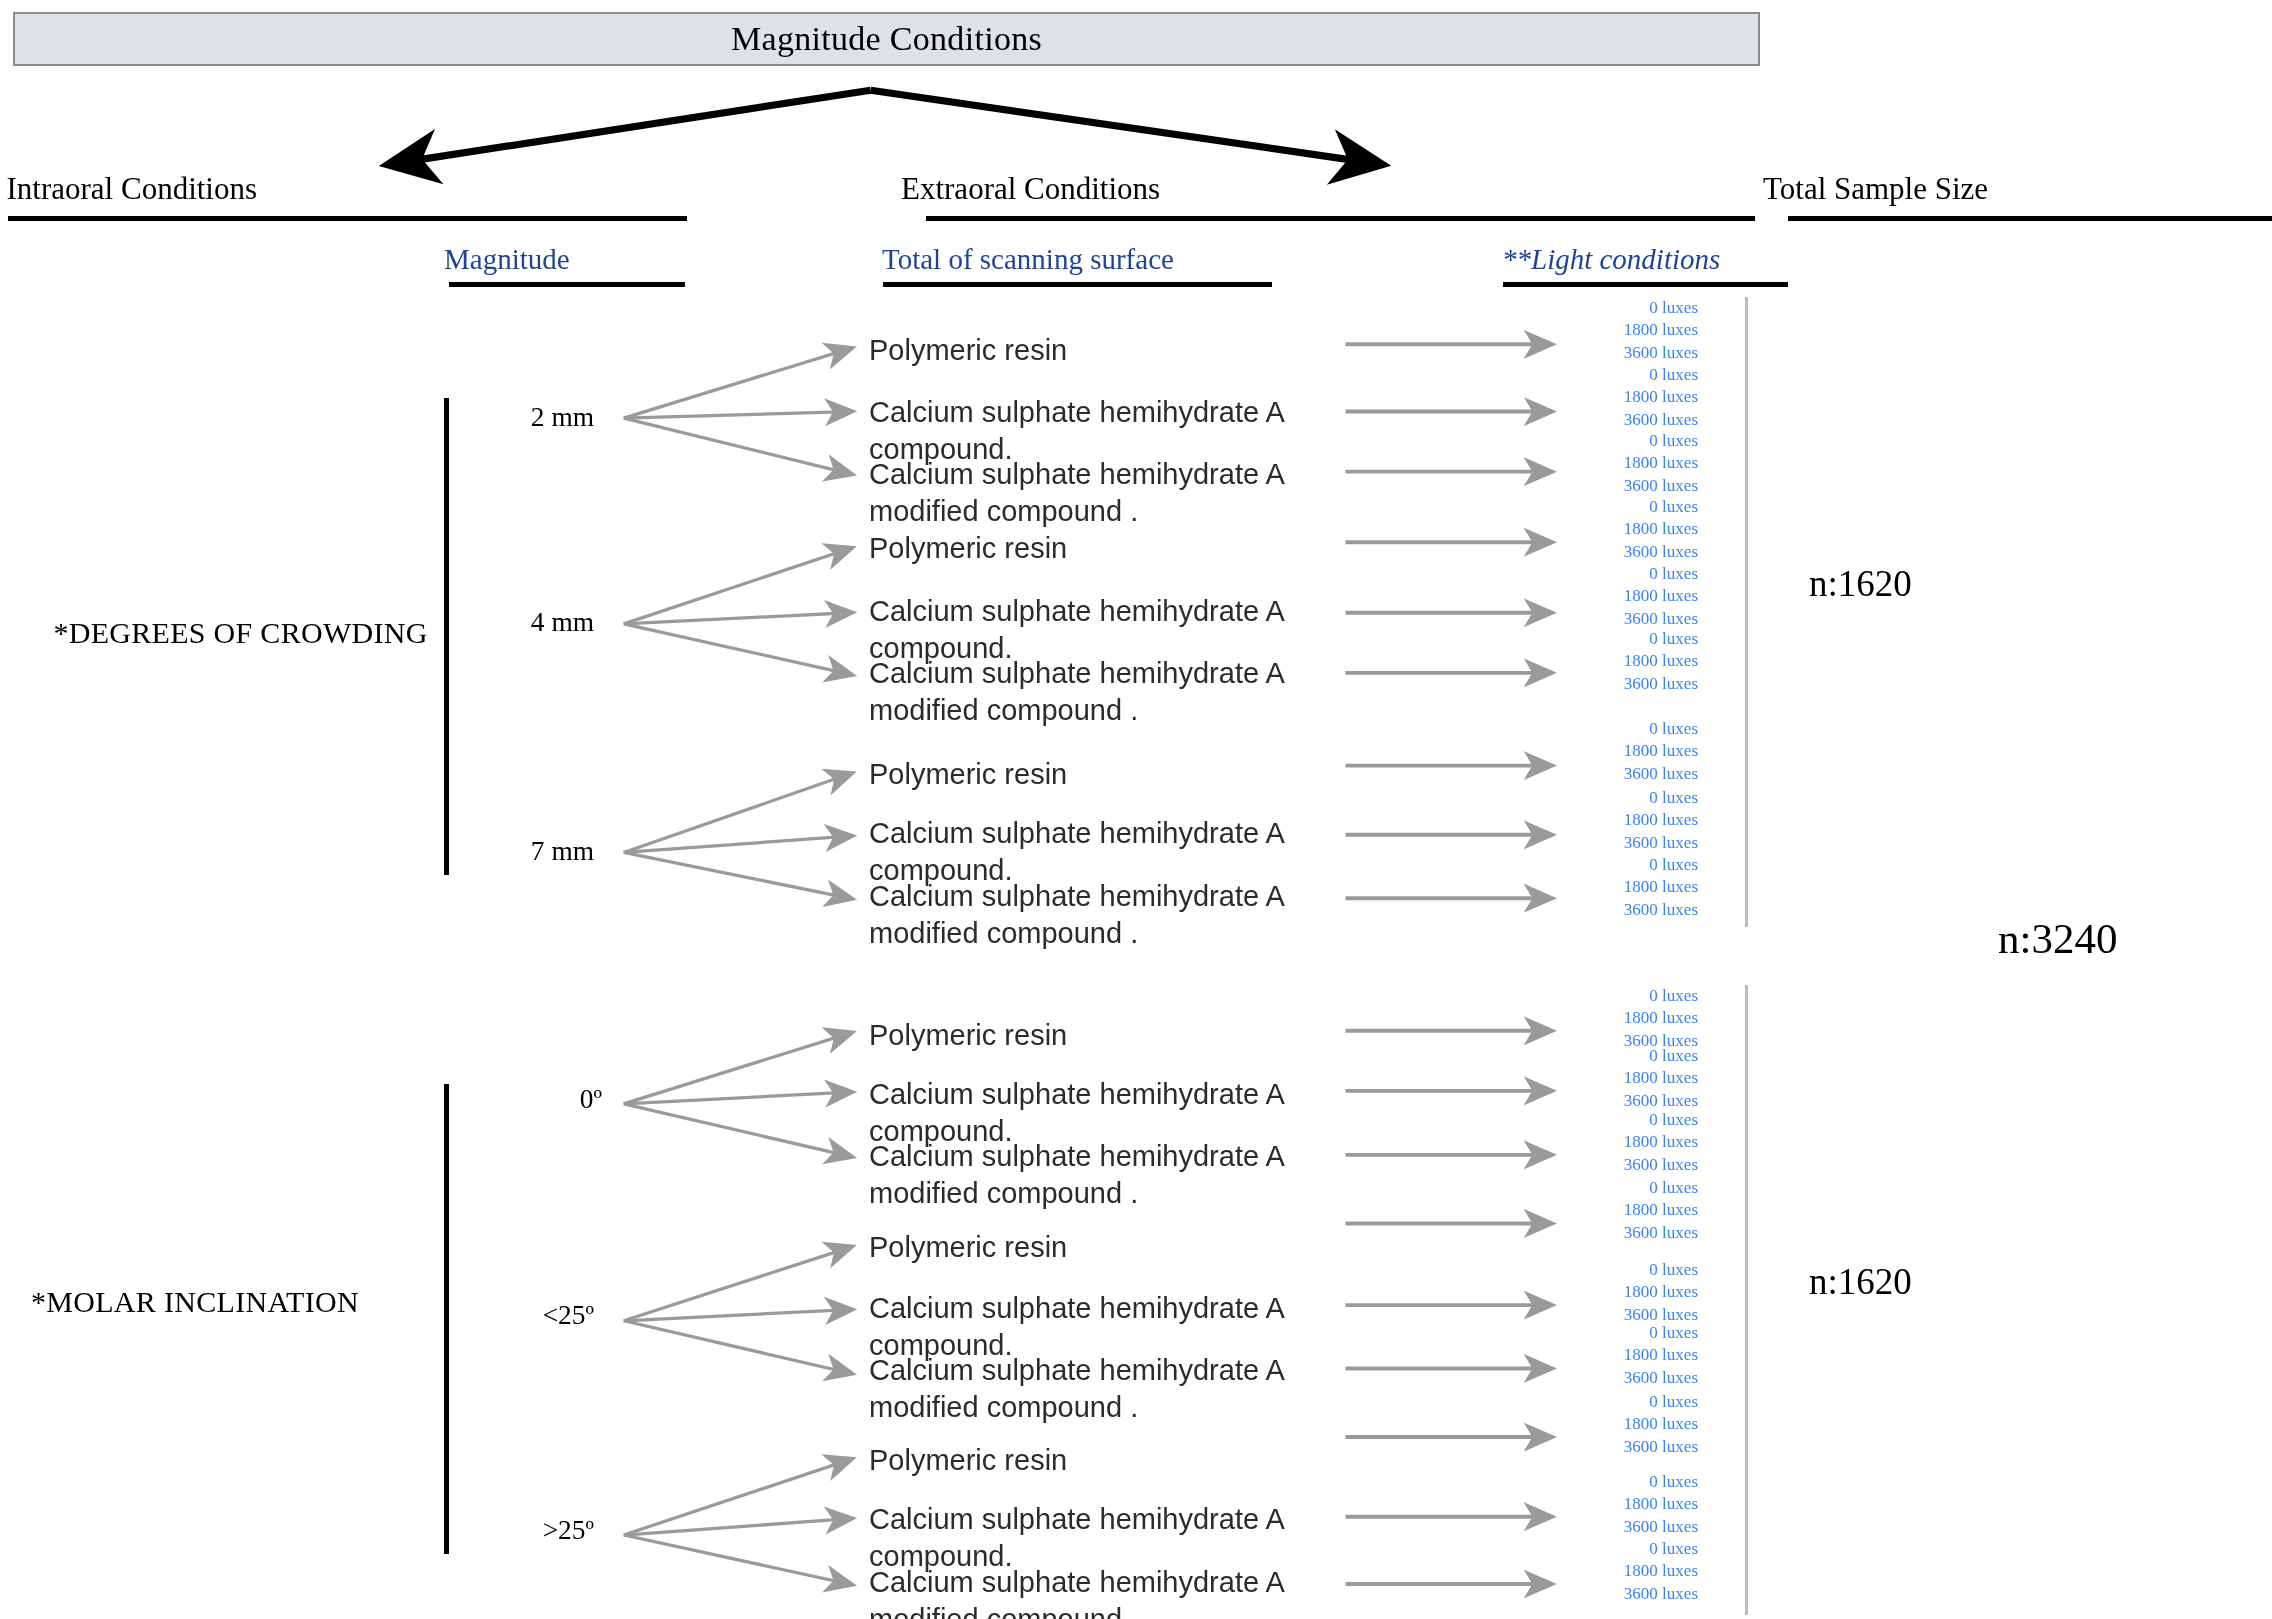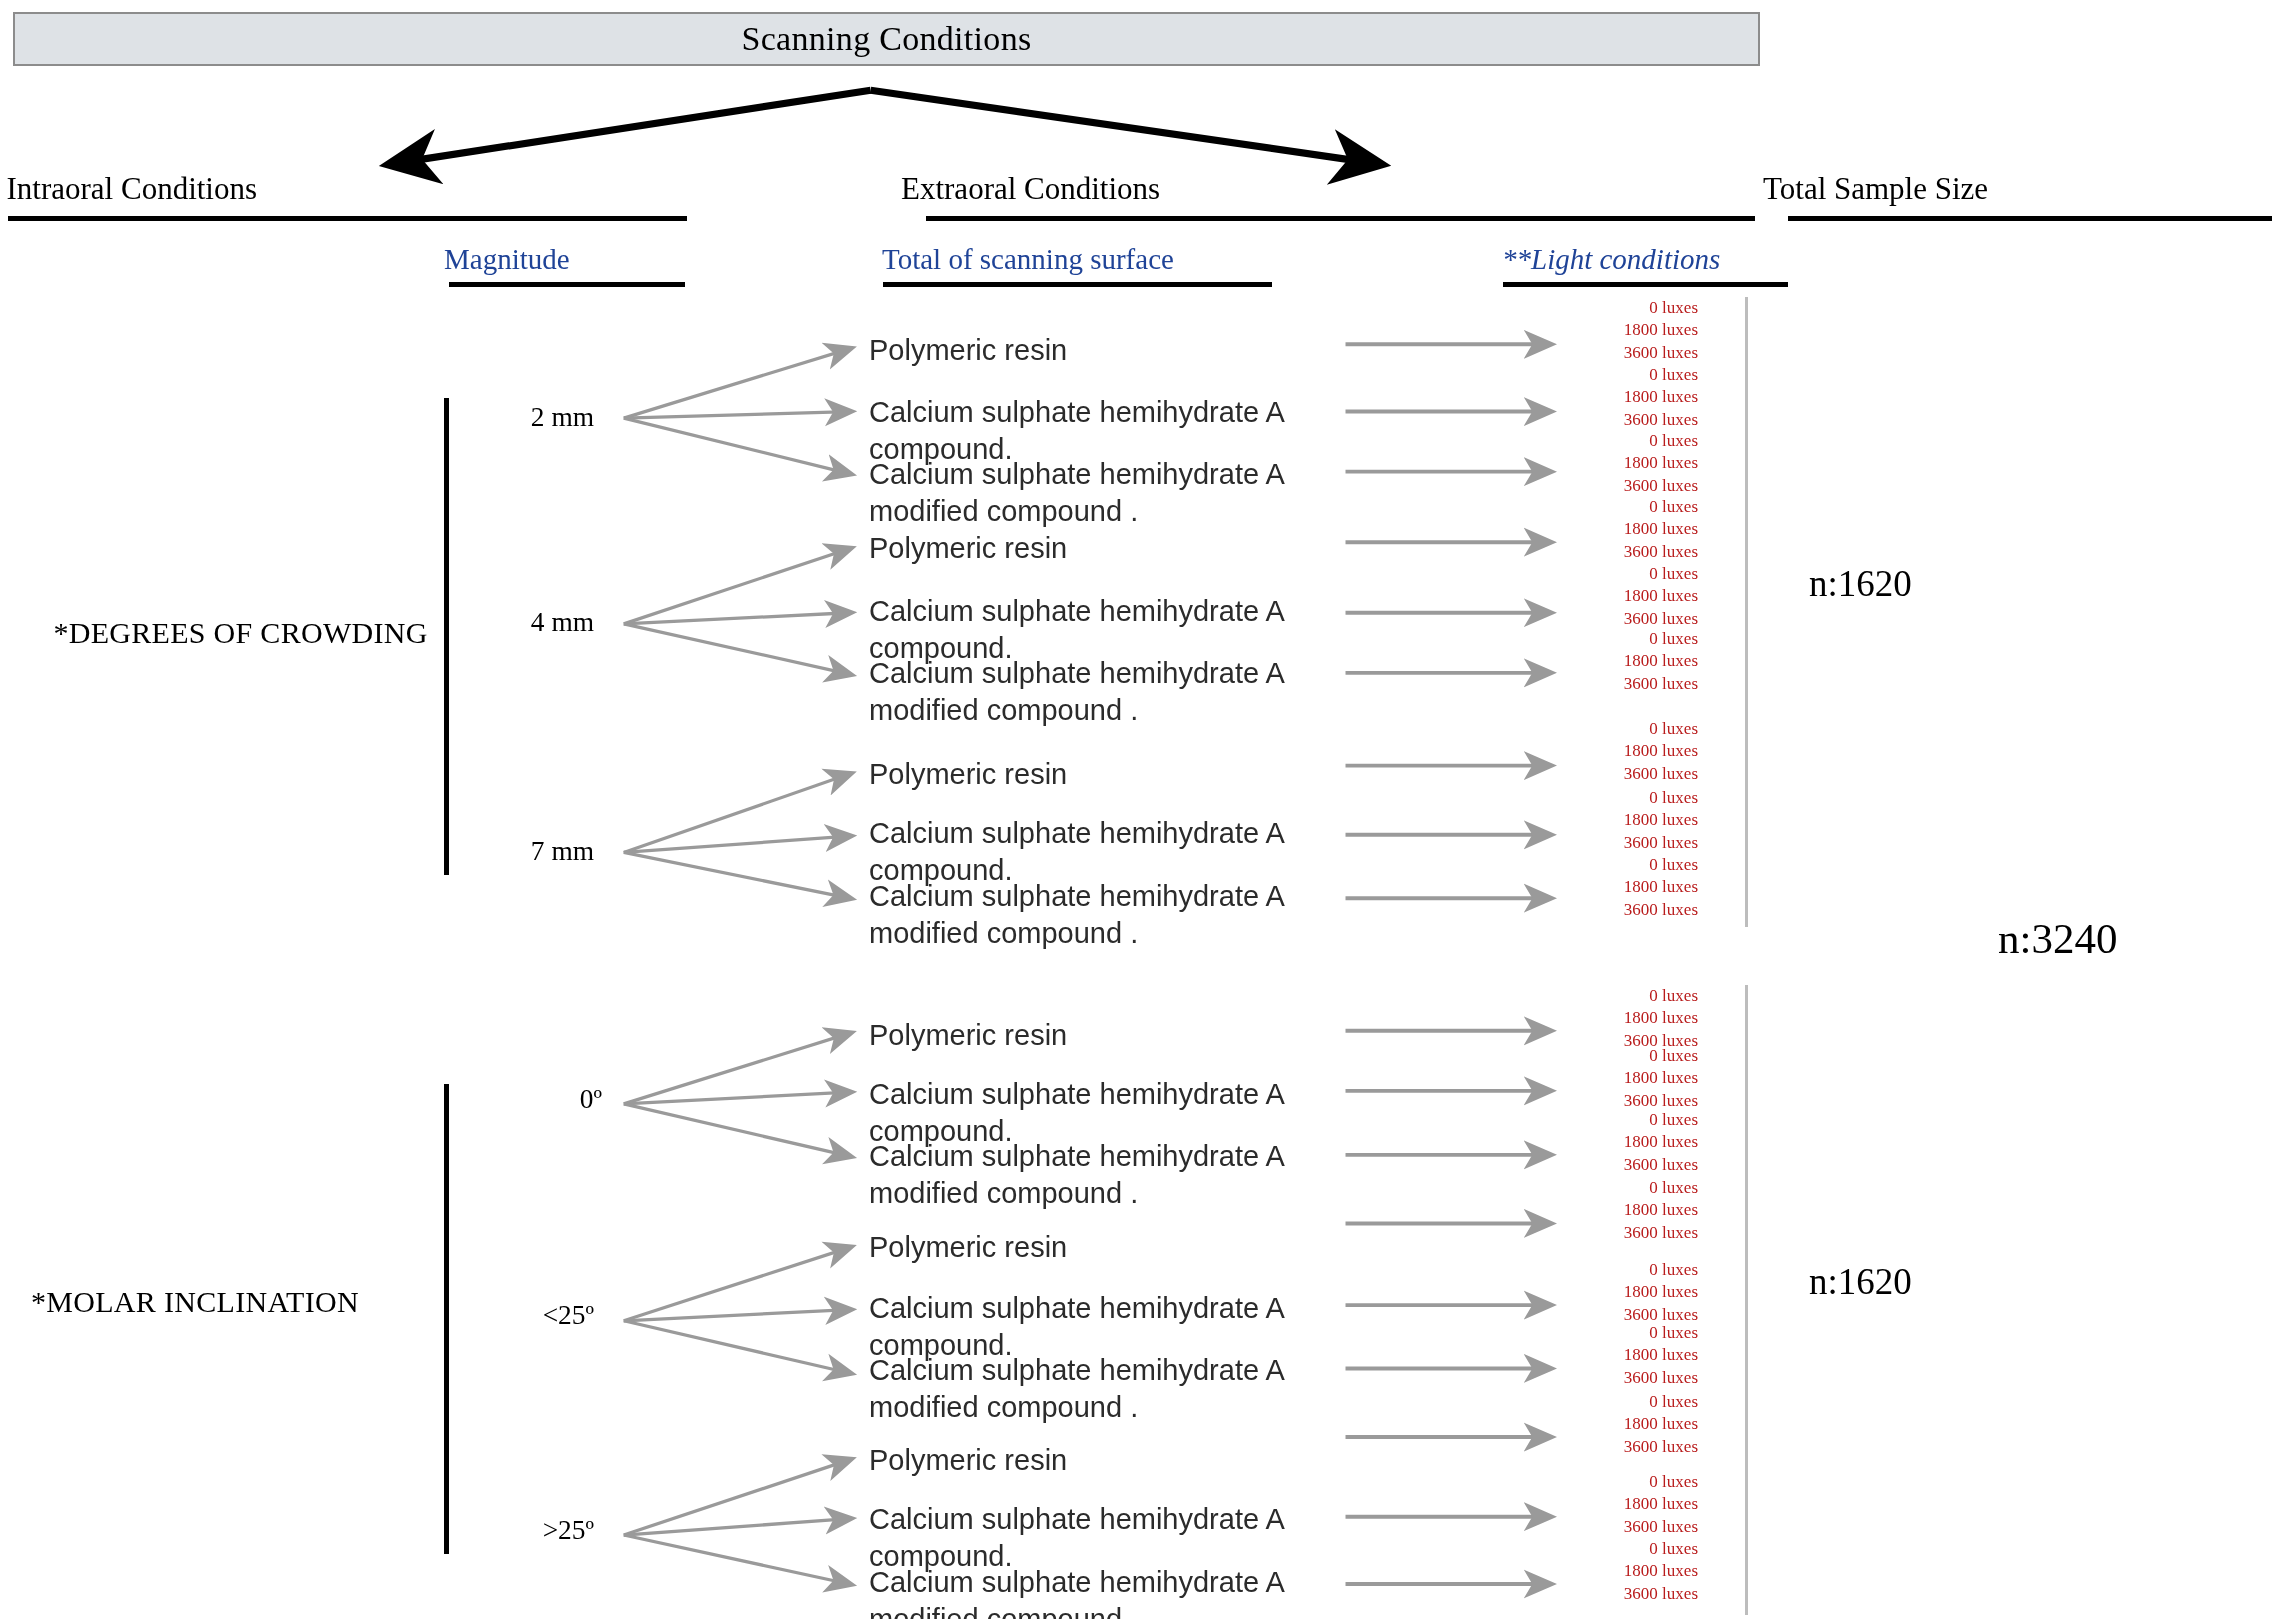--- a/index.html
+++ b/index.html
@@ -114,38 +114,38 @@
     width: 457px;
   }
 
   
   .luxes {
     position: absolute;
     font-size: 17px;
     line-height: 1.32;
     text-align: right;
     width: 144px;
-    color: #b91c1c;
+    color: #3b82f6;
     font-family: "Liberation Serif", "DejaVu Serif", serif;
     white-space: nowrap;
   }
 
   
   .sample-n {
     position: absolute;
     font-size: 37px;
     white-space: nowrap;
     color: #000;
   }
 </style>
 </head>
 <body>
 
 <div id="title-bar">
-  <span class="title-text">Scanning Conditions</span>
+  <span class="title-text">Magnitude Conditions</span>
 </div>
 
 <svg id="arrow-layer" viewBox="0 0 3480 2480" width="2273" height="1620" xmlns="http://www.w3.org/2000/svg">
   <defs>
     <marker id="blk-arrow" markerWidth="9" markerHeight="9" refX="6.2" refY="4.5" orient="auto" markerUnits="strokeWidth">
       <path d="M0,0.6 L8.5,4.5 L0,8.4 L2.4,4.5 Z" fill="#000"></path>
     </marker>
     <marker id="gry-arrow" markerWidth="9" markerHeight="9" refX="6.2" refY="4.5" orient="auto" markerUnits="strokeWidth">
       <path d="M0,0.8 L8.5,4.5 L0,8.2 L2.2,4.5 Z" fill="#9a9a9a"></path>
     </marker>

